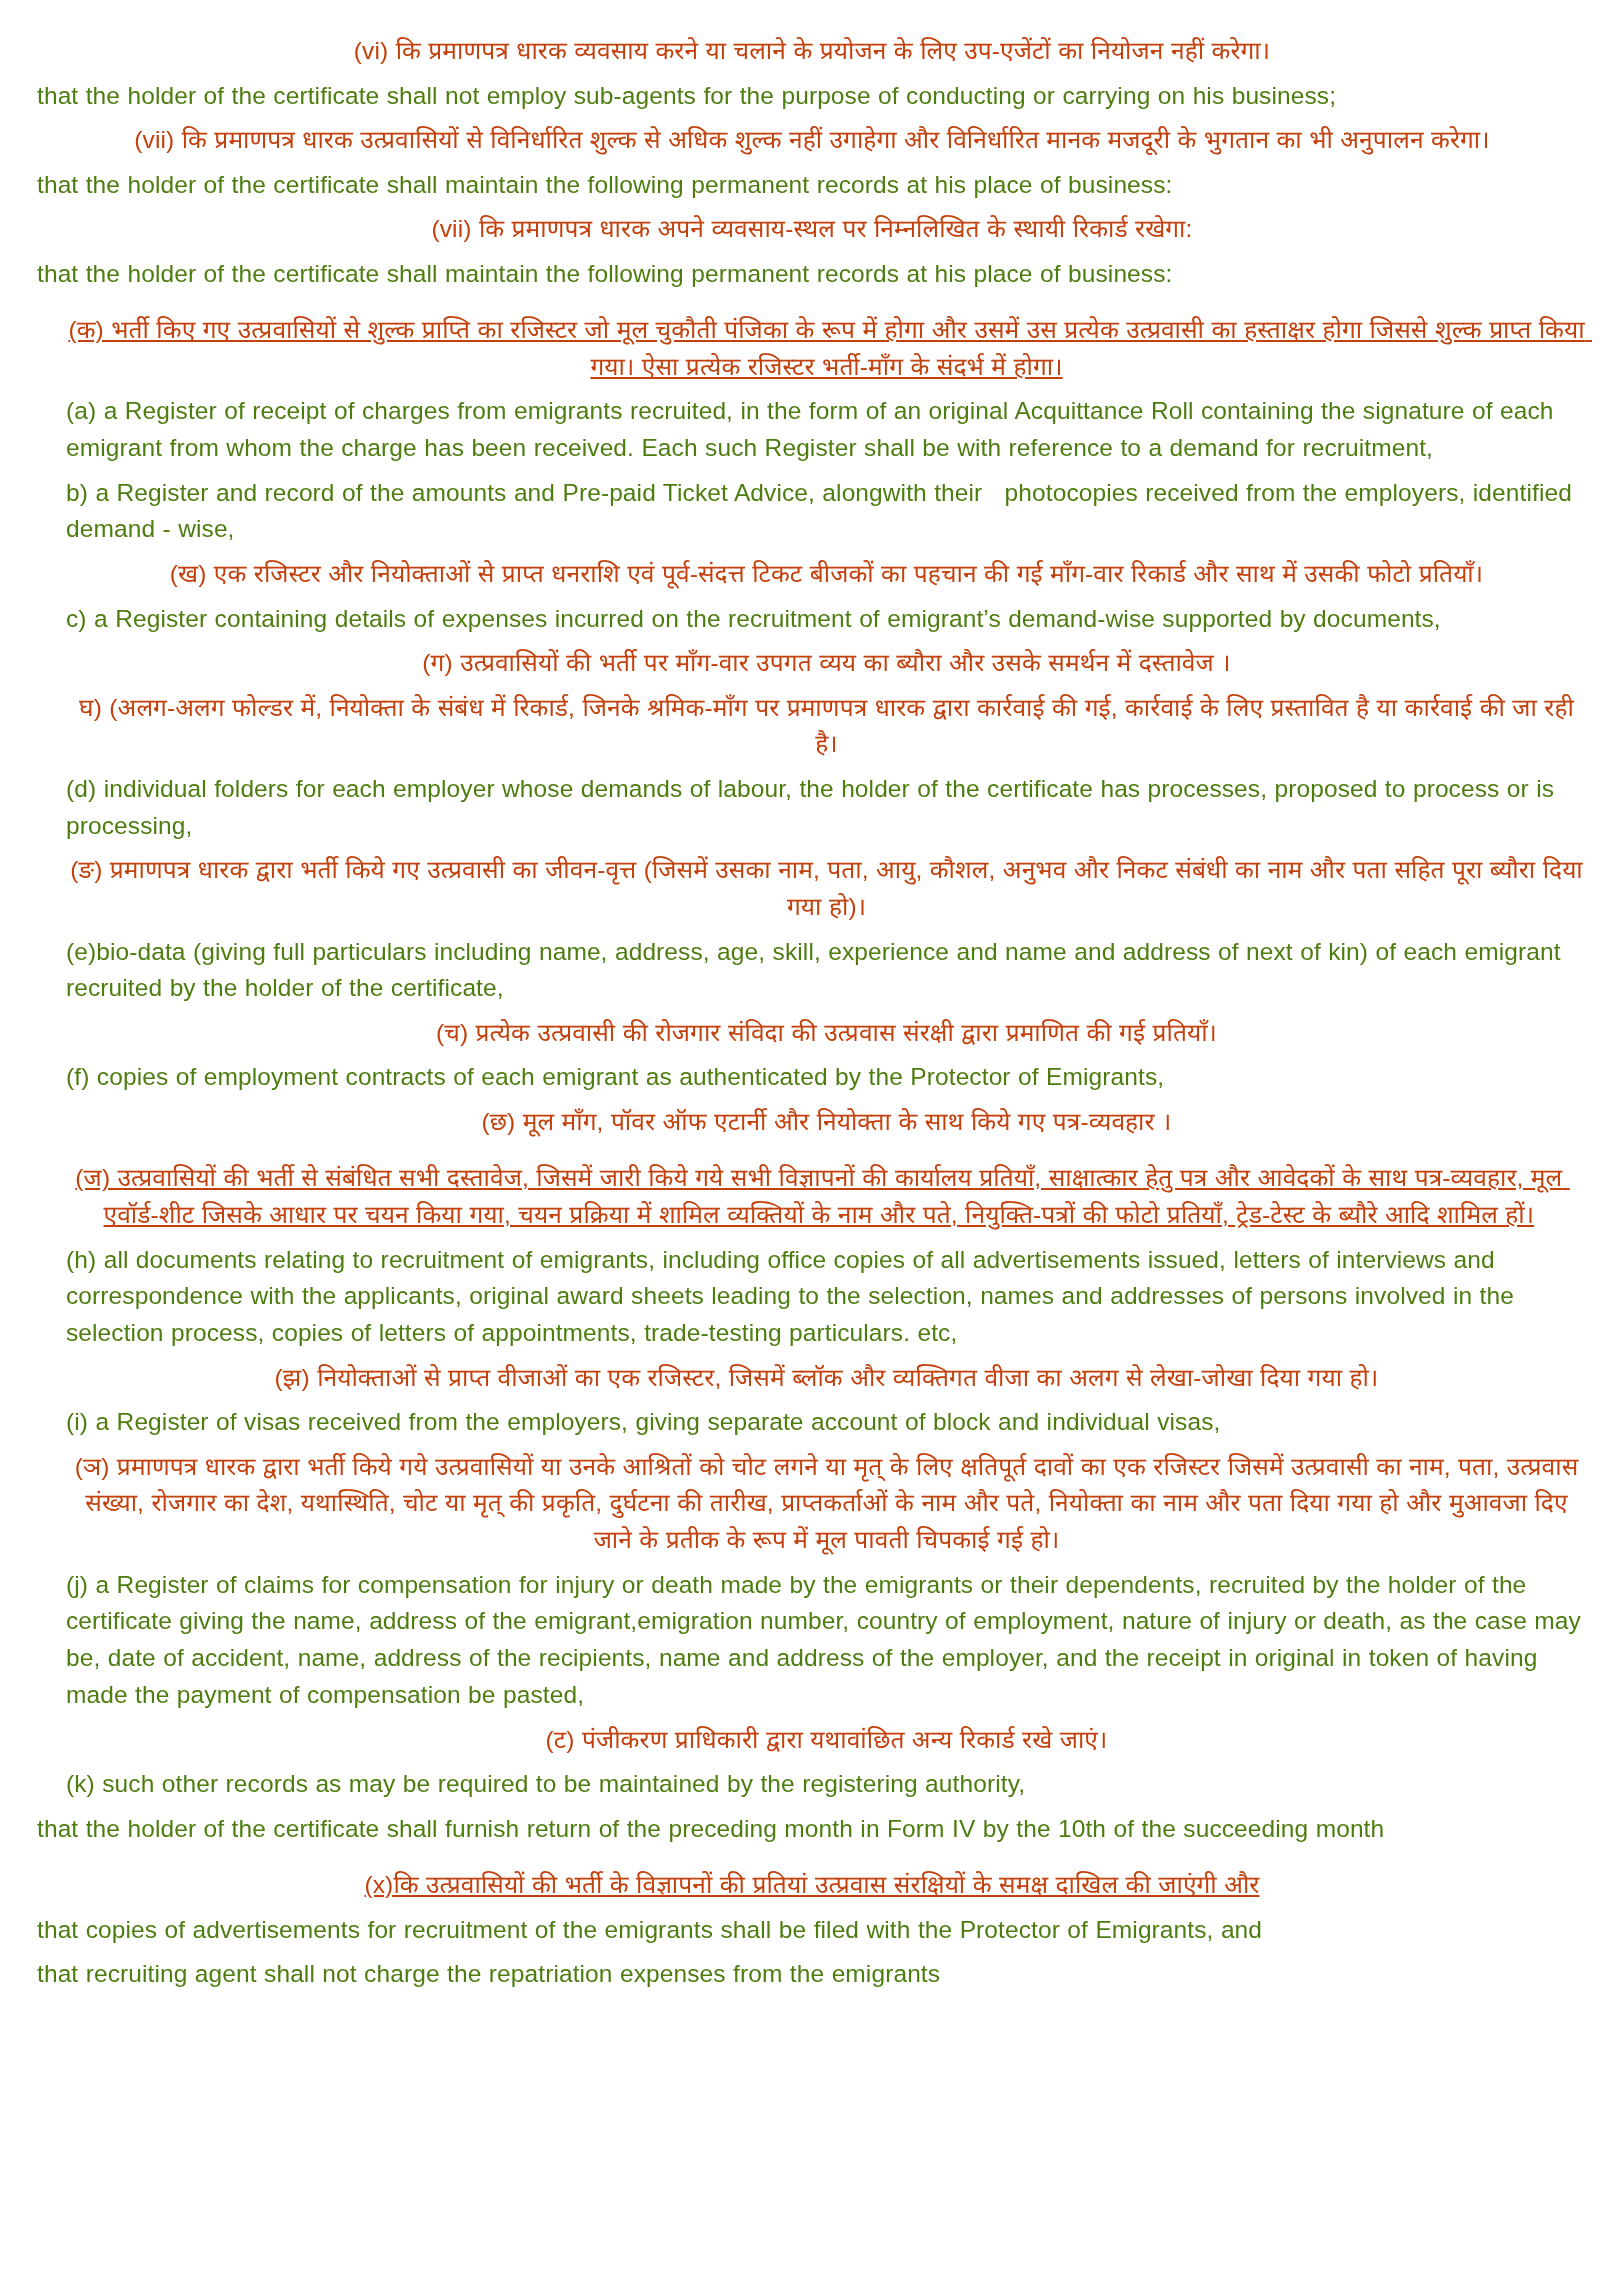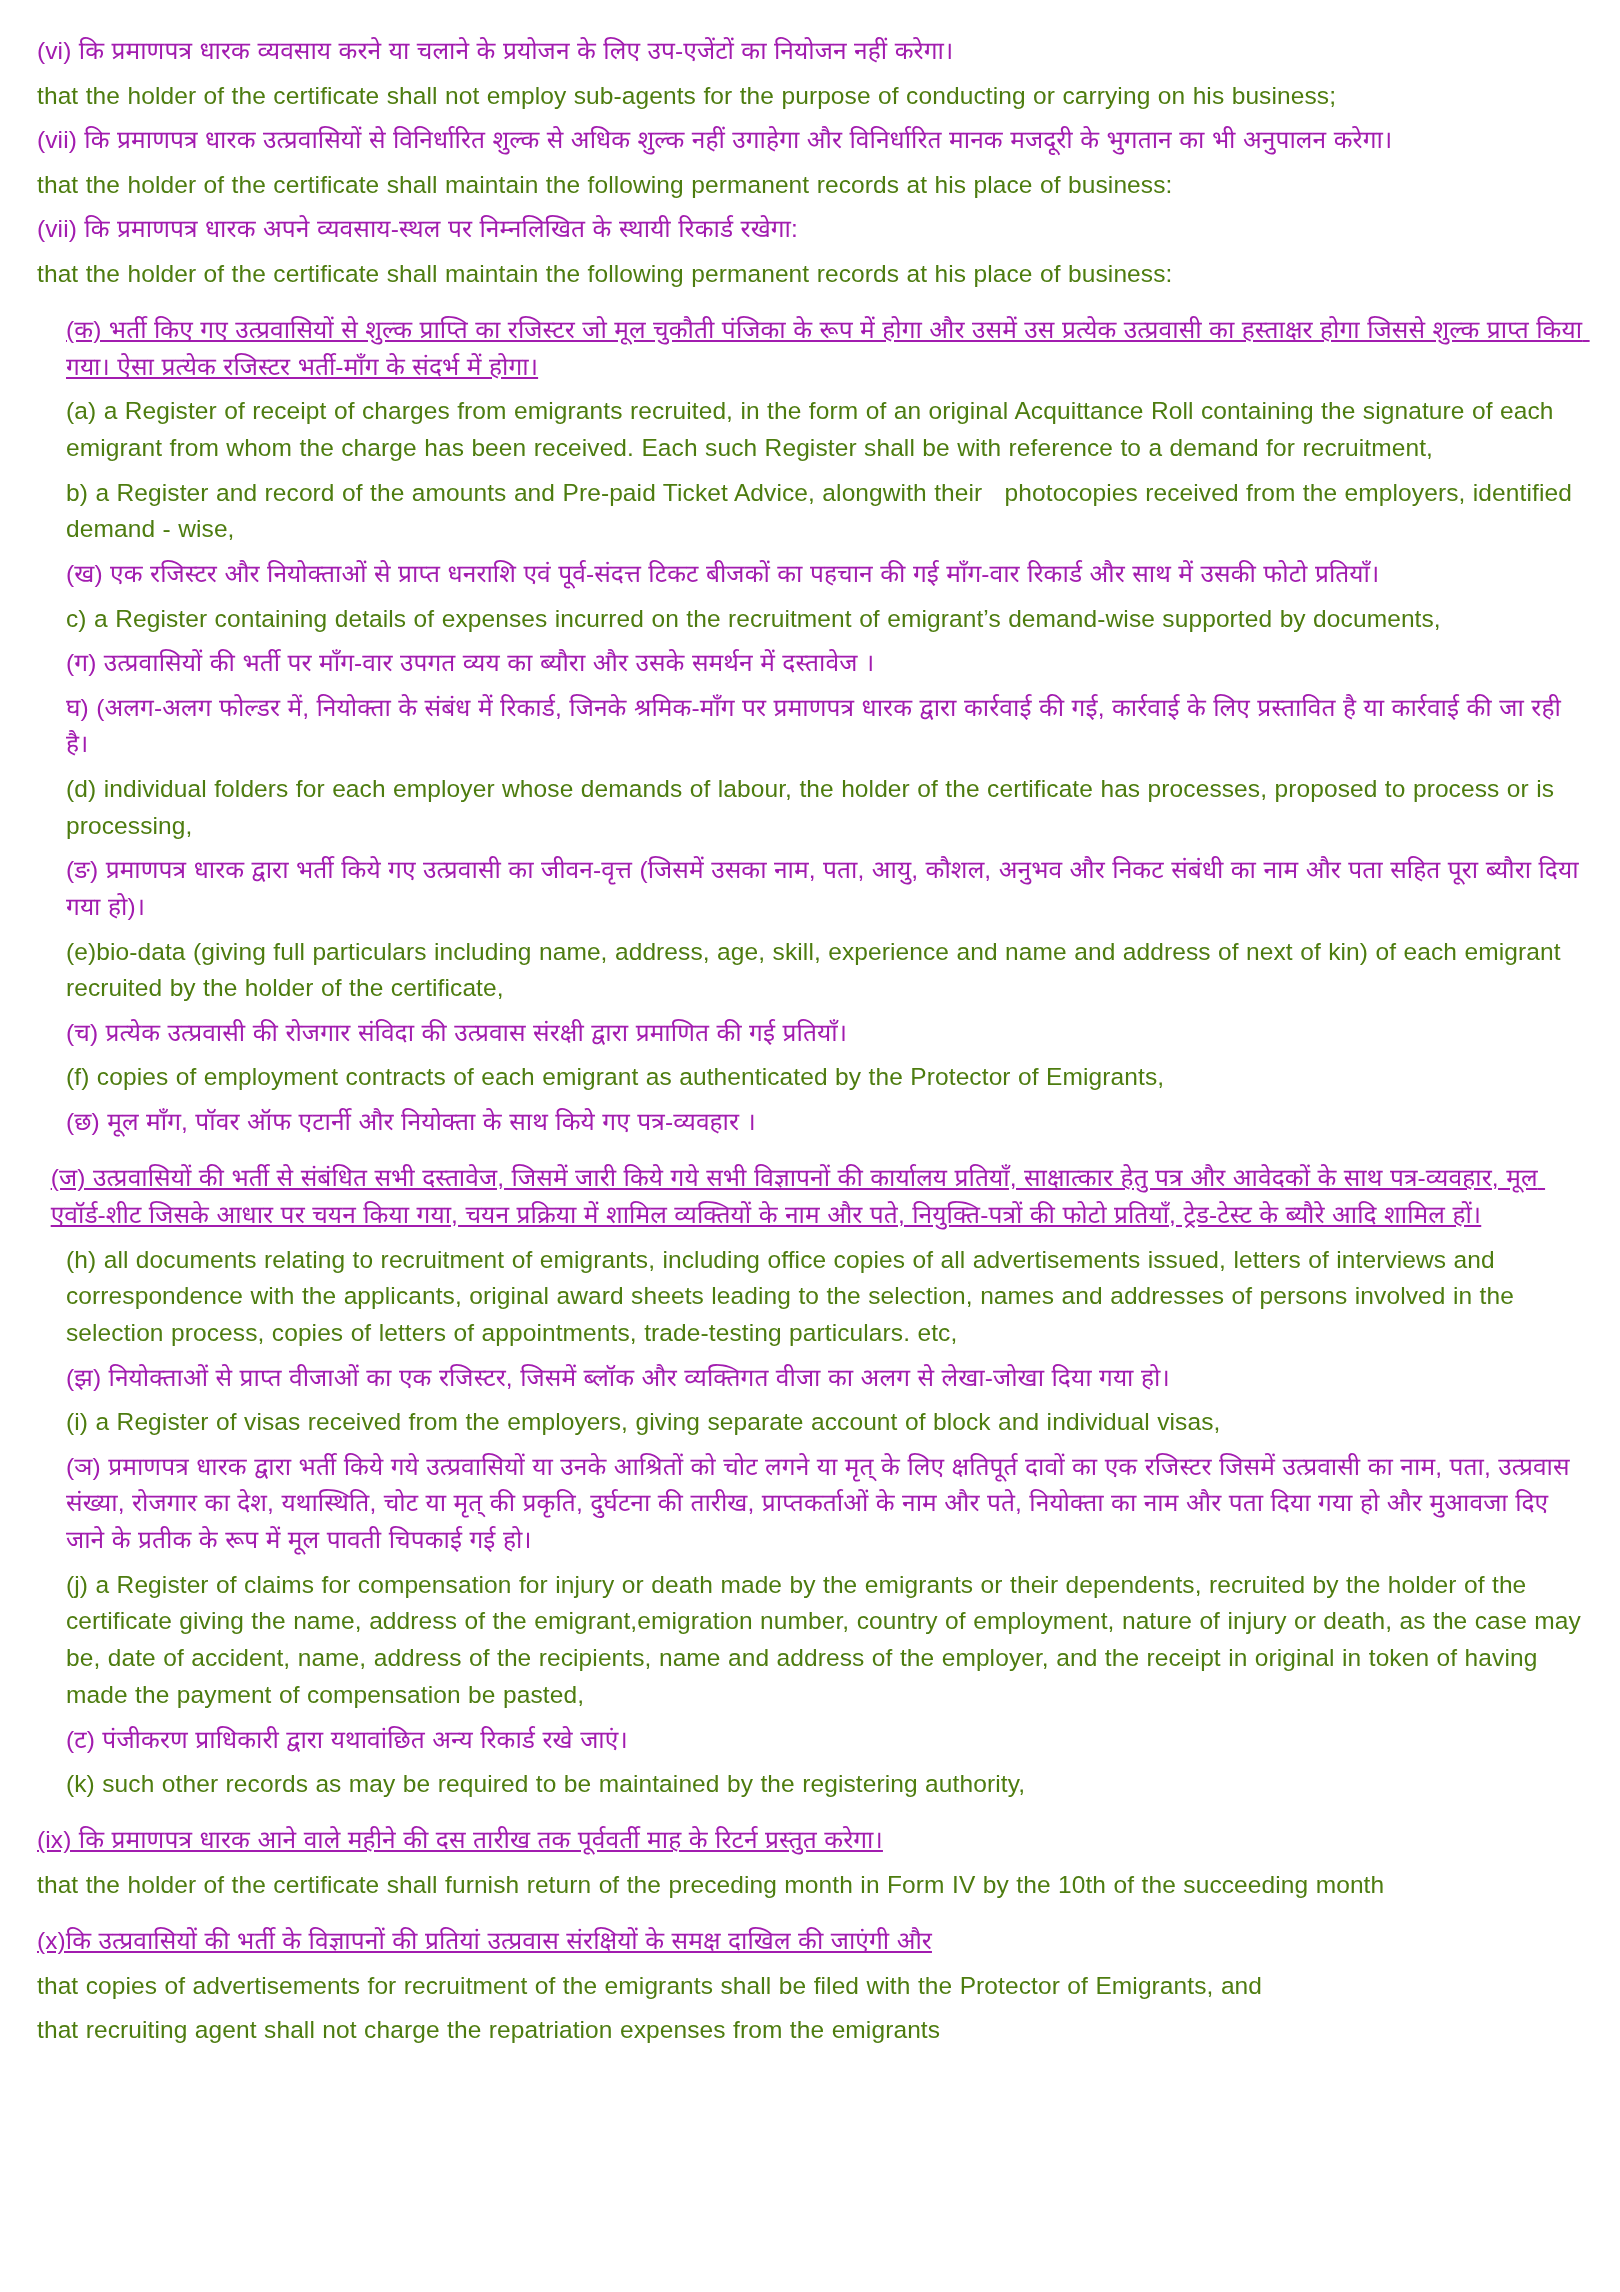--- a/index.html
+++ b/index.html
@@ -23,21 +23,21 @@
     margin: 0 0 7.8px 0;
     font-size: 24.5px;
     line-height: 1.5;
     white-space: pre-wrap;
     letter-spacing: 0.1px;
     word-spacing: 0.5px;
   }
   .para.gap { margin-top: 19.6px; text-decoration: underline; }
   .ind-1 { padding-left: 13.7px; }
   .ind-2 { padding-left: 29px; }
-  .lang-hi { color: #a21caf; }
+  .lang-hi { color: #c2410c; text-align: center; }
   .lang-en { color: #4d7c0f; }
 </style>
 </head>
 <body>
 
 <div class="page">
   <div>
       <p class="para lang-hi ind-0" lang="hi">(vi) कि प्रमाणपत्र धारक व्यवसाय करने या चलाने के प्रयोजन के लिए उप-एजेंटों का नियोजन नहीं करेगा।</p>
       <p class="para lang-en ind-0" lang="en">that the holder of the certificate shall not employ sub-agents for the purpose of conducting or carrying on his business;</p>
       <p class="para lang-hi ind-0" lang="hi">(vii) कि प्रमाणपत्र धारक उत्प्रवासियों से विनिर्धारित शुल्क से अधिक शुल्क नहीं उगाहेगा और विनिर्धारित मानक मजदूरी के भुगतान का भी अनुपालन करेगा।</p>
@@ -58,20 +58,19 @@
       <p class="para lang-en ind-2" lang="en">(f) copies of employment contracts of each emigrant as authenticated by the Protector of Emigrants,</p>
       <p class="para lang-hi ind-2" lang="hi">(छ) मूल माँग, पॉवर ऑफ एटार्नी और नियोक्ता के साथ किये गए पत्र-व्यवहार ।</p>
       <p class="para lang-hi ind-1 gap" lang="hi">(ज) उत्प्रवासियों की भर्ती से संबंधित सभी दस्तावेज, जिसमें जारी किये गये सभी विज्ञापनों की कार्यालय प्रतियाँ, साक्षात्कार हेतु पत्र और आवेदकों के साथ पत्र-व्यवहार, मूल एवॉर्ड-शीट जिसके आधार पर चयन किया गया, चयन प्रक्रिया में शामिल व्यक्तियों के नाम और पते, नियुक्ति-पत्रों की फोटो प्रतियाँ, ट्रेड-टेस्ट के ब्यौरे आदि शामिल हों।</p>
       <p class="para lang-en ind-2" lang="en">(h) all documents relating to recruitment of emigrants, including office copies of all advertisements issued, letters of interviews and correspondence with the applicants, original award sheets leading to the selection, names and addresses of persons involved in the selection process, copies of letters of appointments, trade-testing particulars. etc,</p>
       <p class="para lang-hi ind-2" lang="hi">(झ) नियोक्ताओं से प्राप्त वीजाओं का एक रजिस्टर, जिसमें ब्लॉक और व्यक्तिगत वीजा का अलग से लेखा-जोखा दिया गया हो।</p>
       <p class="para lang-en ind-2" lang="en">(i) a Register of visas received from the employers, giving separate account of block and individual visas,</p>
       <p class="para lang-hi ind-2" lang="hi">(ञ) प्रमाणपत्र धारक द्वारा भर्ती किये गये उत्प्रवासियों या उनके आश्रितों को चोट लगने या मृत् के लिए क्षतिपूर्त दावों का एक रजिस्टर जिसमें उत्प्रवासी का नाम, पता, उत्प्रवास संख्या, रोजगार का देश, यथास्थिति, चोट या मृत् की प्रकृति, दुर्घटना की तारीख, प्राप्तकर्ताओं के नाम और पते, नियोक्ता का नाम और पता दिया गया हो और मुआवजा दिए जाने के प्रतीक के रूप में मूल पावती चिपकाई गई हो।</p>
       <p class="para lang-en ind-2" lang="en">(j) a Register of claims for compensation for injury or death made by the emigrants or their dependents, recruited by the holder of the certificate giving the name, address of the emigrant,emigration number, country of employment, nature of injury or death, as the case may be, date of accident, name, address of the recipients, name and address of the employer, and the receipt in original in token of having made the payment of compensation be pasted,</p>
       <p class="para lang-hi ind-2" lang="hi">(ट) पंजीकरण प्राधिकारी द्वारा यथावांछित अन्य रिकार्ड रखे जाएं।</p>
       <p class="para lang-en ind-2" lang="en">(k) such other records as may be required to be maintained by the registering authority,</p>
-      <p class="para lang-hi ind-0 gap" lang="hi">(ix) कि प्रमाणपत्र धारक आने वाले महीने की दस तारीख तक पूर्ववर्ती माह के रिटर्न प्रस्तुत करेगा।</p>
       <p class="para lang-en ind-0" lang="en">that the holder of the certificate shall furnish return of the preceding month in Form IV by the 10th of the succeeding month</p>
       <p class="para lang-hi ind-0 gap" lang="hi">(x)कि उत्प्रवासियों की भर्ती के विज्ञापनों की प्रतियां उत्प्रवास संरक्षियों के समक्ष दाखिल की जाएंगी और</p>
       <p class="para lang-en ind-0" lang="en">that copies of advertisements for recruitment of the emigrants shall be filed with the Protector of Emigrants, and</p>
       <p class="para lang-en ind-0" lang="en">that recruiting agent shall not charge the repatriation expenses from the emigrants</p>
     </div>
 </div>
 
 
 </body></html>

